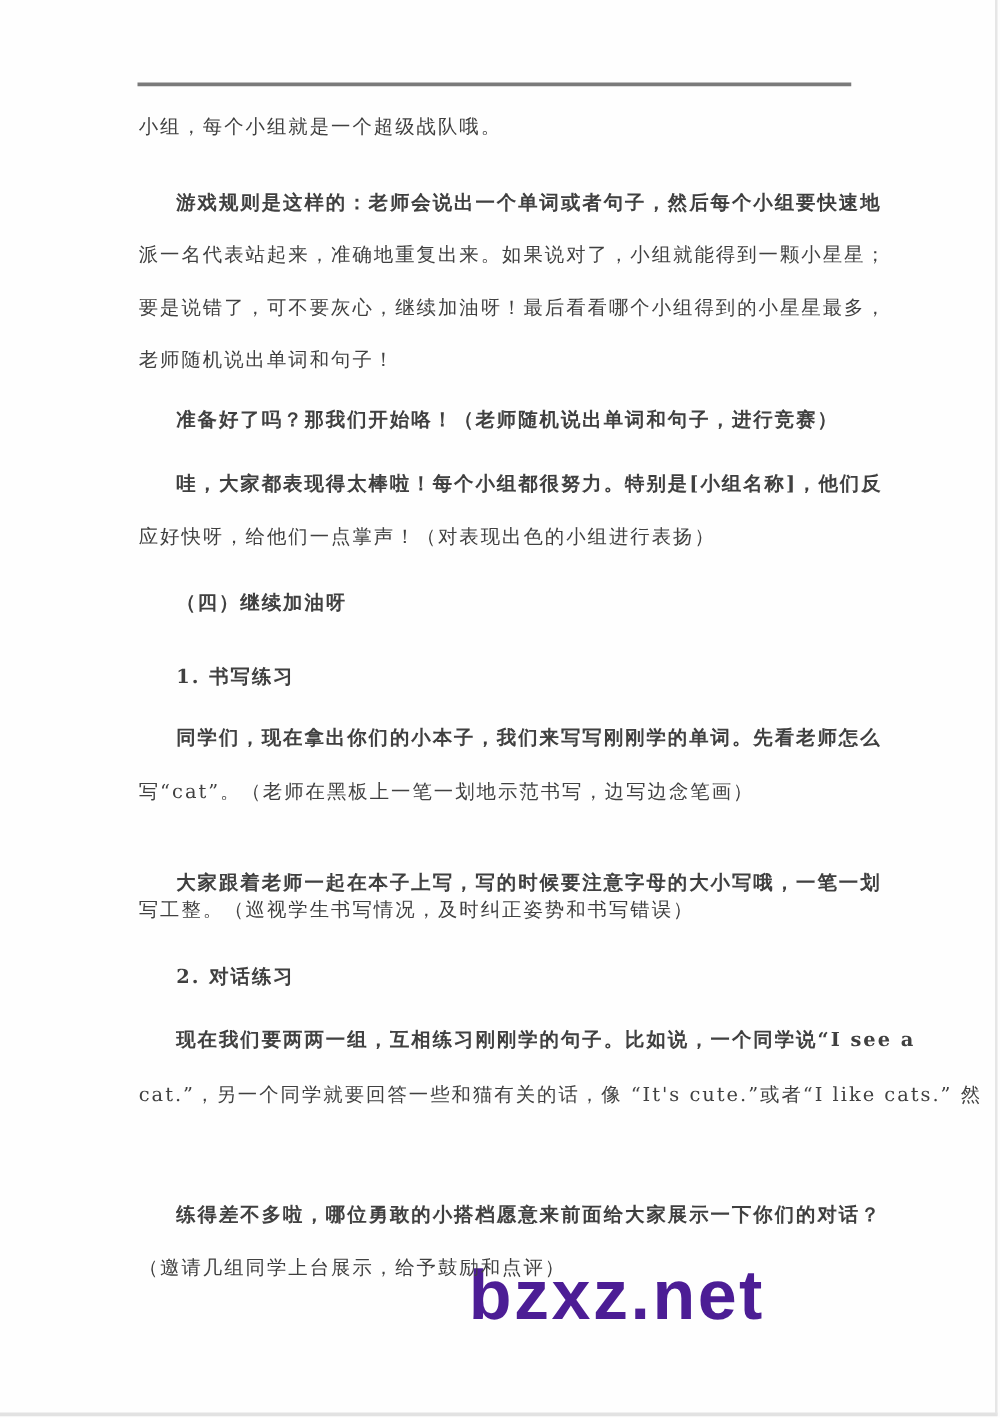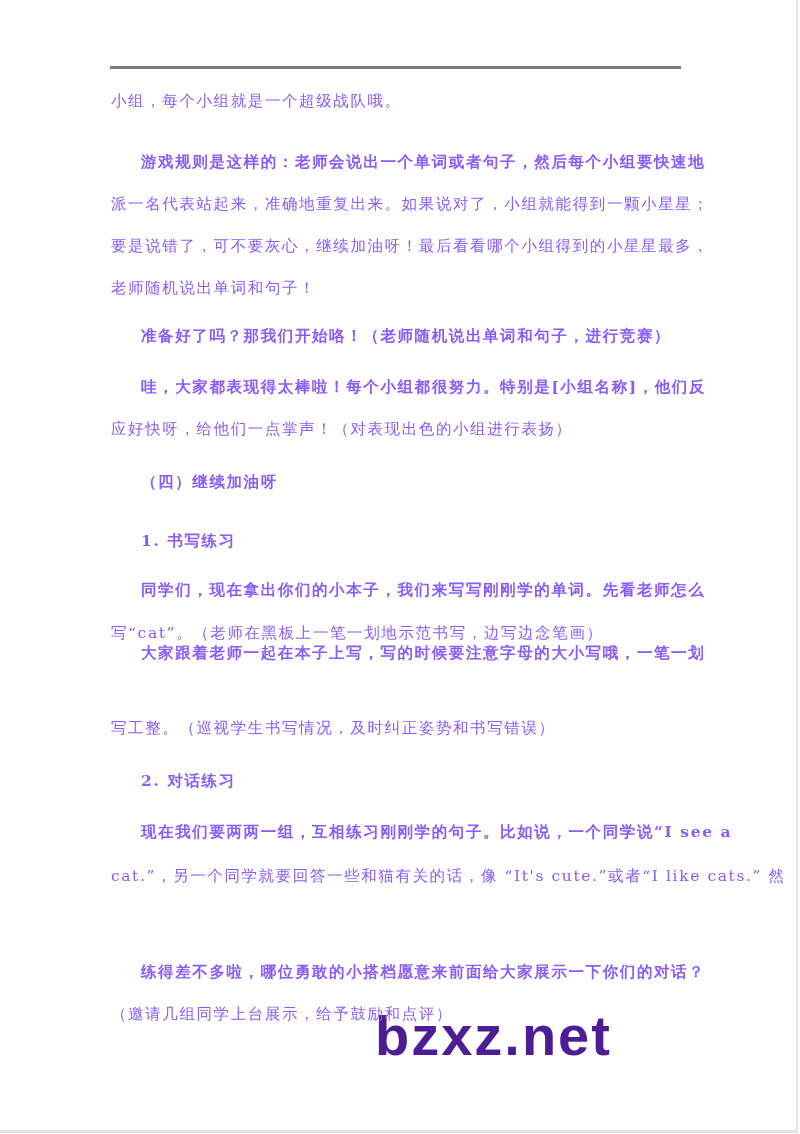--- a/index.html
+++ b/index.html
@@ -18,21 +18,21 @@
       border-bottom: 3px solid #e2e2e2;
     }
     .rule {
       position: absolute; left: 110px; top: 66px;
       width: 571px; height: 3px; background: #7a7a7a;
     }
     .line {
       position: absolute; left: 111px;
       font-size: 15.5px; line-height: 20px;
       white-space: nowrap; letter-spacing: 1.6px;
-      color: #8b5cf6;
+      color: #404040;
     }
     .ind { left: 141px; font-weight: bold; }
     .watermark {
       position: absolute; left: 375px; top: 995px;
       font-family: "Liberation Sans", sans-serif;
       font-weight: bold; font-size: 56px; line-height: 82px;
       color: #4c1d95; letter-spacing: 2px;
       z-index: 0;
     }
     .content { position: absolute; inset: 0; z-index: 1; }
@@ -58,21 +58,21 @@
     <div class="line ind" style="top:377px">哇，大家都表现得太棒啦！每个小组都很努力。特别是[小组名称]，他们反</div>
     <div class="line" style="top:419px">应好快呀，给他们一点掌声！（对表现出色的小组进行表扬）</div>
 
     <div class="line ind" style="top:472px">（四）继续加油呀</div>
 
     <div class="line ind" style="top:531px">1. 书写练习</div>
 
     <div class="line" style="top:623px">写“cat”。（老师在黑板上一笔一划地示范书写，边写边念笔画）</div>
     <div class="line ind" style="top:580px">同学们，现在拿出你们的小本子，我们来写写刚刚学的单词。先看老师怎么</div>
 
-    <div class="line ind" style="top:643px">大家跟着老师一起在本子上写，写的时候要注意字母的大小写哦，一笔一划</div>
+    <div class="line ind" style="top:696px">大家跟着老师一起在本子上写，写的时候要注意字母的大小写哦，一笔一划</div>
     <div class="line" style="top:718px">写工整。（巡视学生书写情况，及时纠正姿势和书写错误）</div>
 
     <div class="line ind" style="top:771px">2. 对话练习</div>
 
     <div class="line ind" style="top:822px">现在我们要两两一组，互相练习刚刚学的句子。比如说，一个同学说“I see a</div>
     <div class="line" style="top:866px">cat.”，另一个同学就要回答一些和猫有关的话，像 “It's cute.”或者“I like cats.” 然</div>
 
     <div class="line ind" style="top:962px">练得差不多啦，哪位勇敢的小搭档愿意来前面给大家展示一下你们的对话？</div>
     <div class="line" style="top:1004px">（邀请几组同学上台展示，给予鼓励和点评）</div>
   </div>

